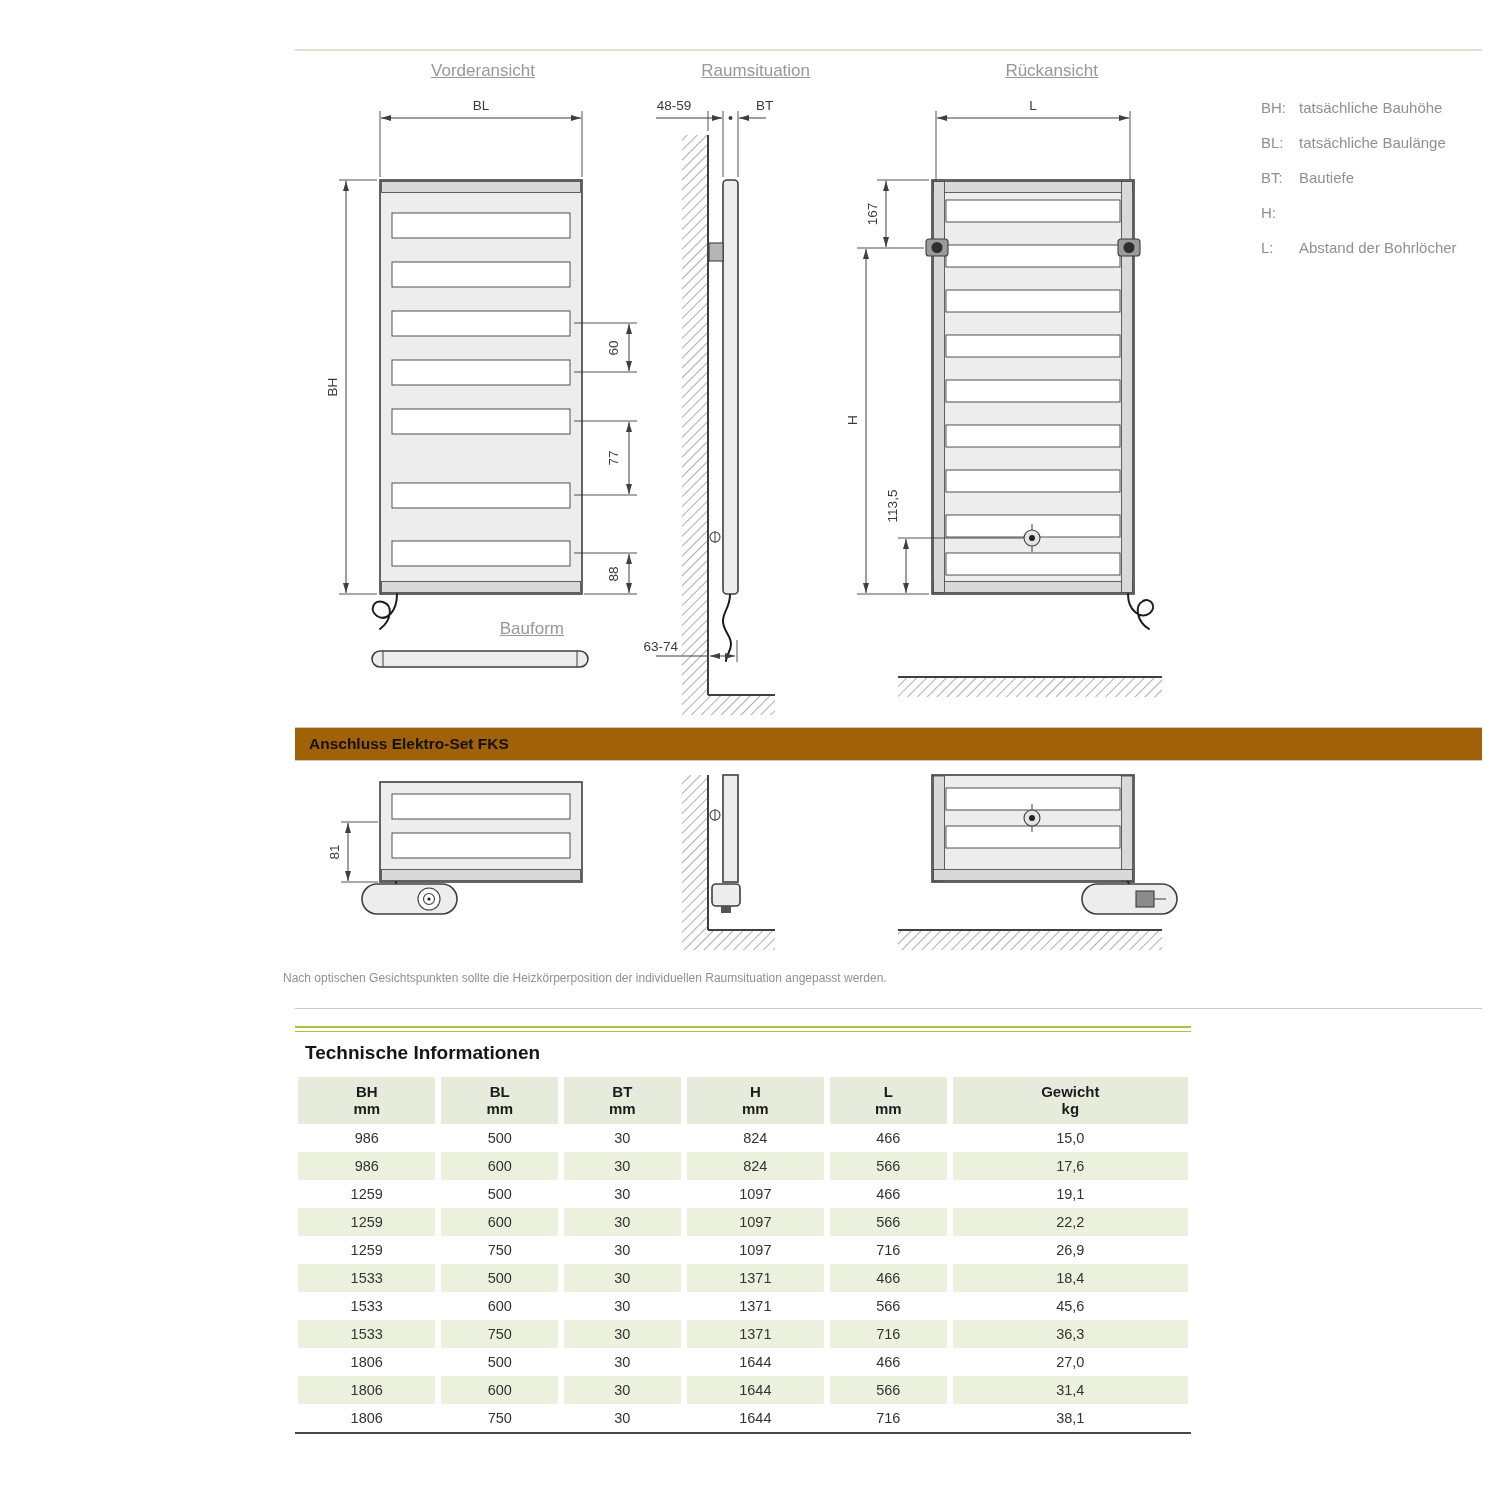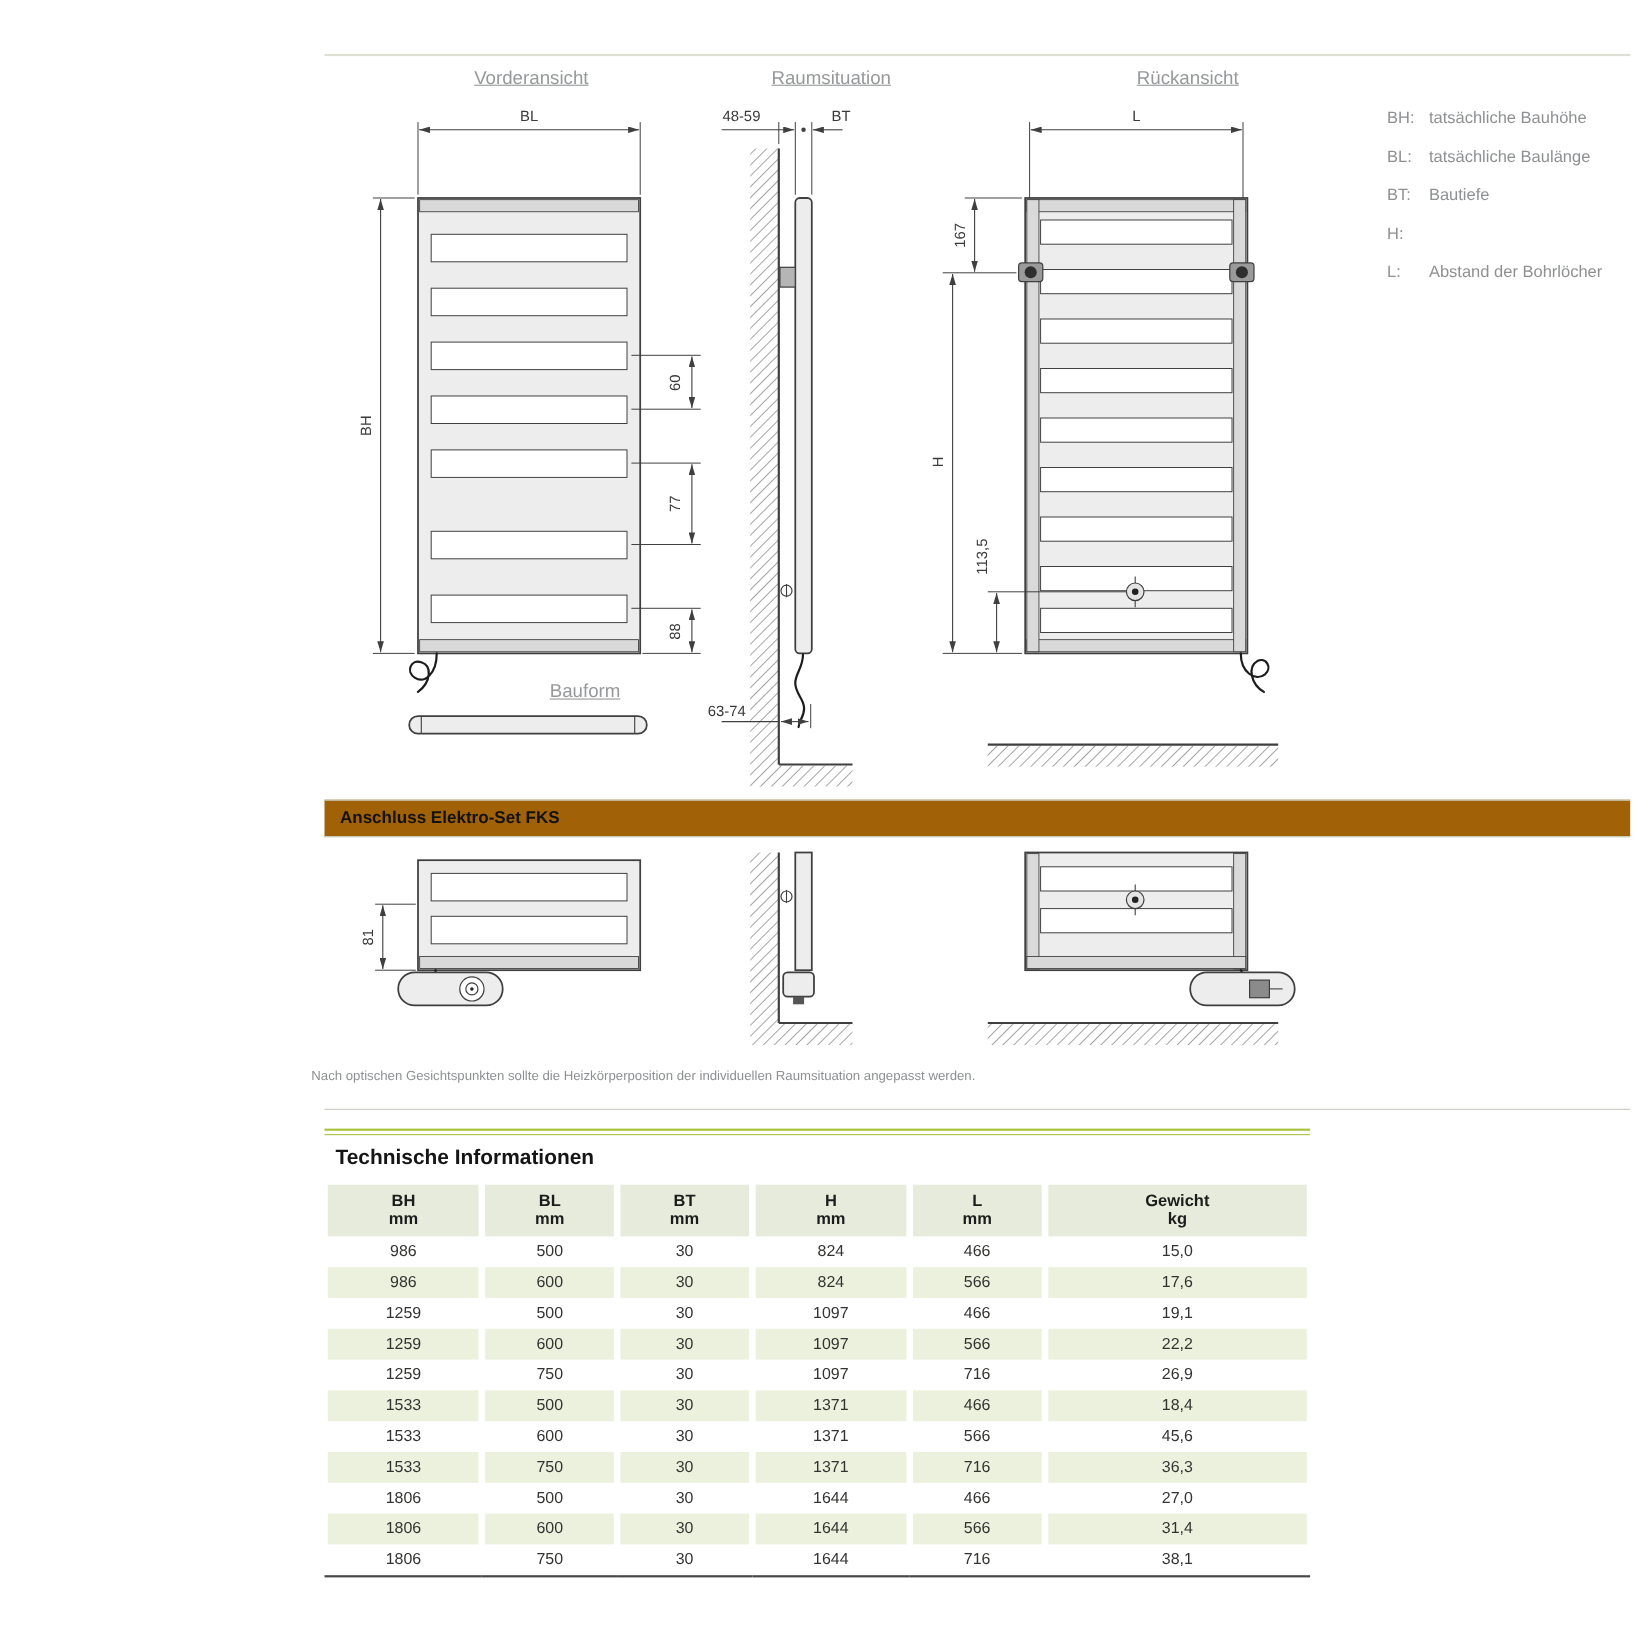--- a/index.html
+++ b/index.html
@@ -263,21 +263,21 @@
     </g>
     <line class="wall" x1="898" y1="930" x2="1162" y2="930"></line>
     <rect x="898" y="931" width="264" height="19" fill="url(#hatch)"></rect>
   </g>
 </svg>
 
 <div class="top-rule"></div>
 
 <div class="view-label" style="left:370px;top:61px;width:165px">Vorderansicht</div>
 <div class="view-label" style="left:645px;top:61px;width:165px">Raumsituation</div>
-<div class="view-label" style="left:961px;top:61px;width:165px">Rückansicht</div>
+<div class="view-label" style="left:933px;top:61px;width:165px">Rückansicht</div>
 <div class="view-label" style="left:399px;top:619px;width:165px">Bauform</div>
 
 <div class="legend">
     <div class="legend-item">
       <span class="legend-key">BH:</span>
       <span class="legend-text">tatsächliche Bauhöhe</span>
     </div>
     <div class="legend-item">
       <span class="legend-key">BL:</span>
       <span class="legend-text">tatsächliche Baulänge</span>

